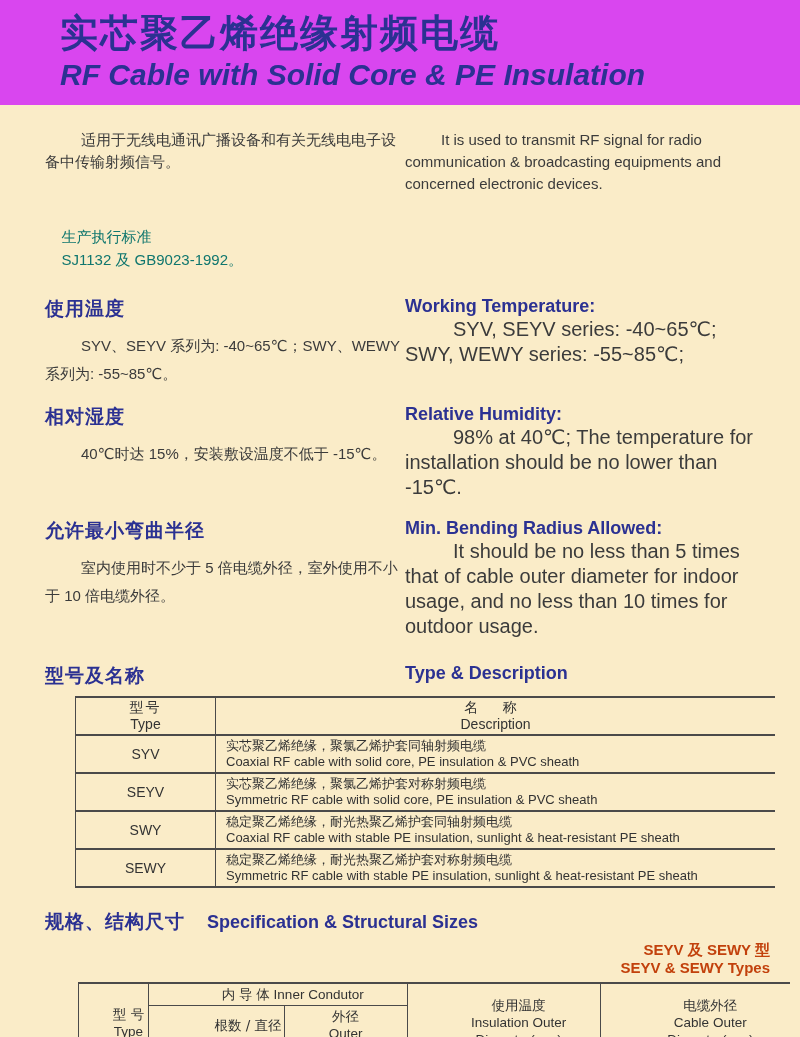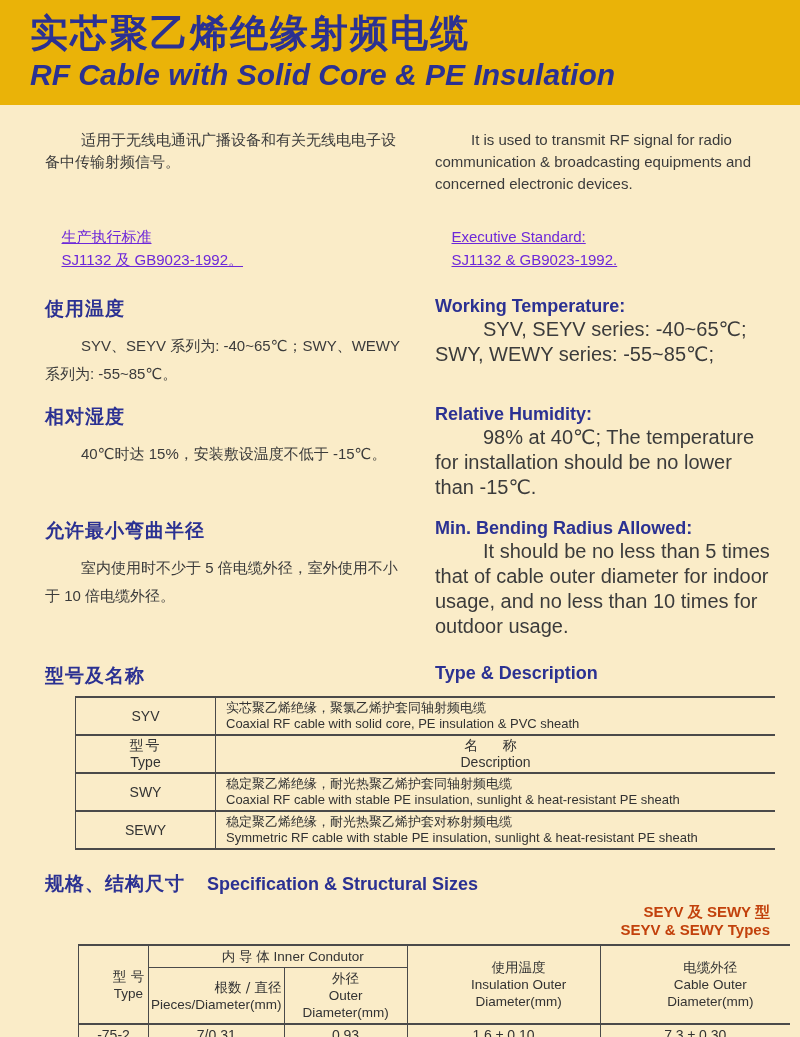--- a/index.html
+++ b/index.html
@@ -4,35 +4,35 @@
 <style>
   * { margin:0; padding:0; box-sizing:border-box; }
   html,body { background:#e8e8e8; }
   .page {
     position:relative; width:800px; height:1037px; margin:0 auto;
     background:#faecc8; overflow:hidden;
     font-family:"Liberation Sans","DejaVu Sans",sans-serif;
     color:#3b3b3b;
   }
   
-  .title-block { background:#eab308; padding:10px 30px 13px 30px; }
+  .title-block { background:#d946ef; padding:10px 30px 13px 60px; }
   .title-zh { font-size:38px; font-weight:bold; color:#2b3192; letter-spacing:2px; line-height:46px; font-family:"DejaVu Sans","Liberation Sans",sans-serif; }
   .title-en { font-size:30px; font-weight:bold; font-style:italic; color:#2b3192; line-height:34px; margin-top:2px; }
 
   .content { padding:0 30px 0 45px; }
 
-  .row { display:grid; grid-template-columns:360px 1fr; column-gap:30px; }
+  .row { display:grid; grid-template-columns:360px 1fr; }
 
   .para { font-size:15px; line-height:22px; text-indent:2.4em; color:#3b3b3b; }
   .para-en { font-size:15px; line-height:22px; text-indent:2.4em; color:#3b3b3b; }
 
   .intro-row { margin-top:24px; }
 
   .standard-row { margin-top:30px; }
-  .standard { color:#6d28d9; font-size:15px; line-height:23px;text-decoration:underline; }
+  .standard { color:#0f766e; font-size:15px; line-height:23px; }
   .standard div { text-indent:1.1em; }
 
   .sec-h-zh { font-size:19px; font-weight:bold; color:#2b3192; letter-spacing:1px; font-family:"DejaVu Sans","Liberation Sans",sans-serif; }
   .sec-h-en { font-size:18px; font-weight:bold; color:#2b3192; }
   .sec-body { margin-top:10px; font-size:15px; line-height:28px; }
   .sec-body-en { font-size:20px; line-height:25px; }
 
   .temp-row { margin-top:25px; }
   .hum-row  { margin-top:16px; }
   .bend-row { margin-top:18px; }
@@ -89,24 +89,20 @@
     <div class="row intro-row">
       <p class="para">适用于无线电通讯广播设备和有关无线电电子设备中传输射频信号。</p>
       <p class="para-en">It is used to transmit RF signal for radio communication &amp; broadcasting equipments and concerned electronic devices.</p>
     </div>
 
     <div class="row standard-row">
       <div class="standard">
         <div>生产执行标准</div>
         <div>SJ1132 及 GB9023-1992。</div>
       </div>
-      <div class="standard">
-        <div>Executive Standard:</div>
-        <div>SJ1132 &amp; GB9023-1992.</div>
-      </div>
     </div>
 
     <div class="row temp-row">
       <div>
         <div class="sec-h-zh">使用温度</div>
         <p class="para sec-body">SYV、SEYV 系列为: -40~65℃；SWY、WEWY 系列为: -55~85℃。</p>
       </div>
       <div>
         <div class="sec-h-en">Working Temperature:</div>
         <p class="para-en sec-body-en">SYV, SEYV series:  -40~65℃;  SWY, WEWY series: -55~85℃;</p>
@@ -136,34 +132,41 @@
     </div>
 
     <div class="row t1-head-row">
       <div class="sec-h-zh">型号及名称</div>
       <div class="sec-h-en">Type &amp; Description</div>
     </div>
 
     <table class="t1">
       <tbody>
         <tr>
-          <td class="c-type">SYV</td>
-          <td class="c-desc">
-            <span class="zh-line">实芯聚乙烯绝缘，聚氯乙烯护套同轴射频电缆</span>
-            <span class="en-line">Coaxial RF cable with solid core, PE insulation &amp; PVC sheath</span>
-          </td>
-        </tr>
-        <tr>
           <td class="c-type hdr">
             <span class="zh-line zh">型号</span>
             <span class="en-line">Type</span>
           </td>
           <td class="hdr">
             <span class="zh-line name-hdr">名  称</span>
             <span class="en-line">Description</span>
+          </td>
+        </tr>
+        <tr>
+          <td class="c-type">SYV</td>
+          <td class="c-desc">
+            <span class="zh-line">实芯聚乙烯绝缘，聚氯乙烯护套同轴射频电缆</span>
+            <span class="en-line">Coaxial RF cable with solid core, PE insulation &amp; PVC sheath</span>
+          </td>
+        </tr>
+        <tr>
+          <td class="c-type">SEYV</td>
+          <td class="c-desc">
+            <span class="zh-line">实芯聚乙烯绝缘，聚氯乙烯护套对称射频电缆</span>
+            <span class="en-line">Symmetric RF cable with solid core, PE insulation &amp; PVC sheath</span>
           </td>
         </tr>
         <tr>
           <td class="c-type">SWY</td>
           <td class="c-desc">
             <span class="zh-line">稳定聚乙烯绝缘，耐光热聚乙烯护套同轴射频电缆</span>
             <span class="en-line">Coaxial RF cable with stable PE insulation, sunlight &amp; heat-resistant PE sheath</span>
           </td>
         </tr>
         <tr>

